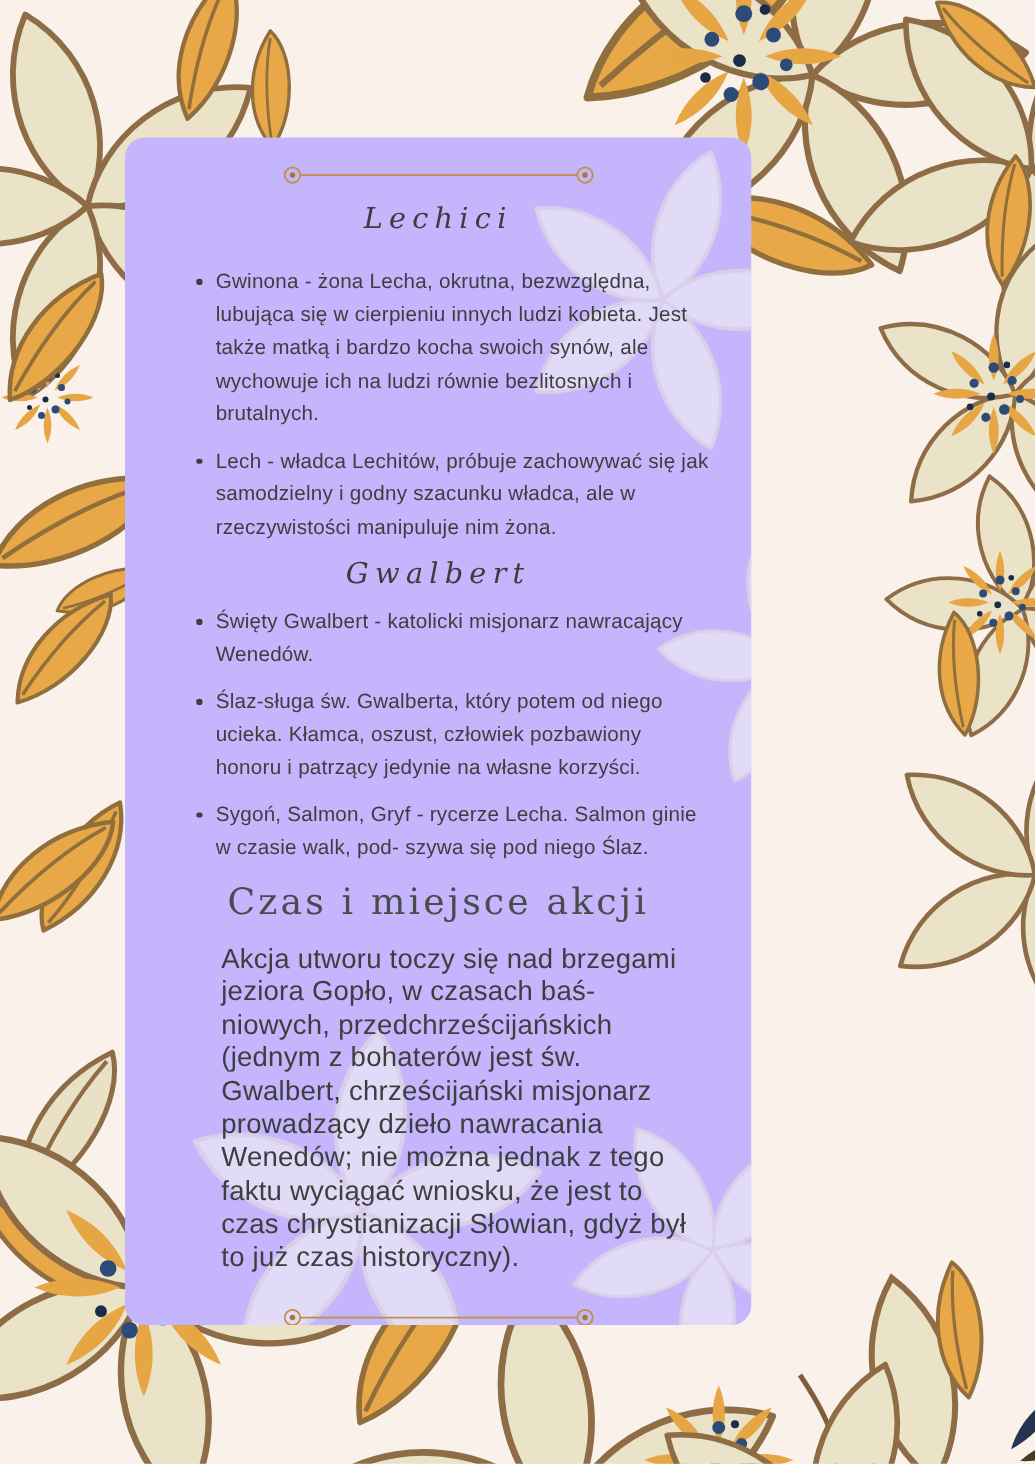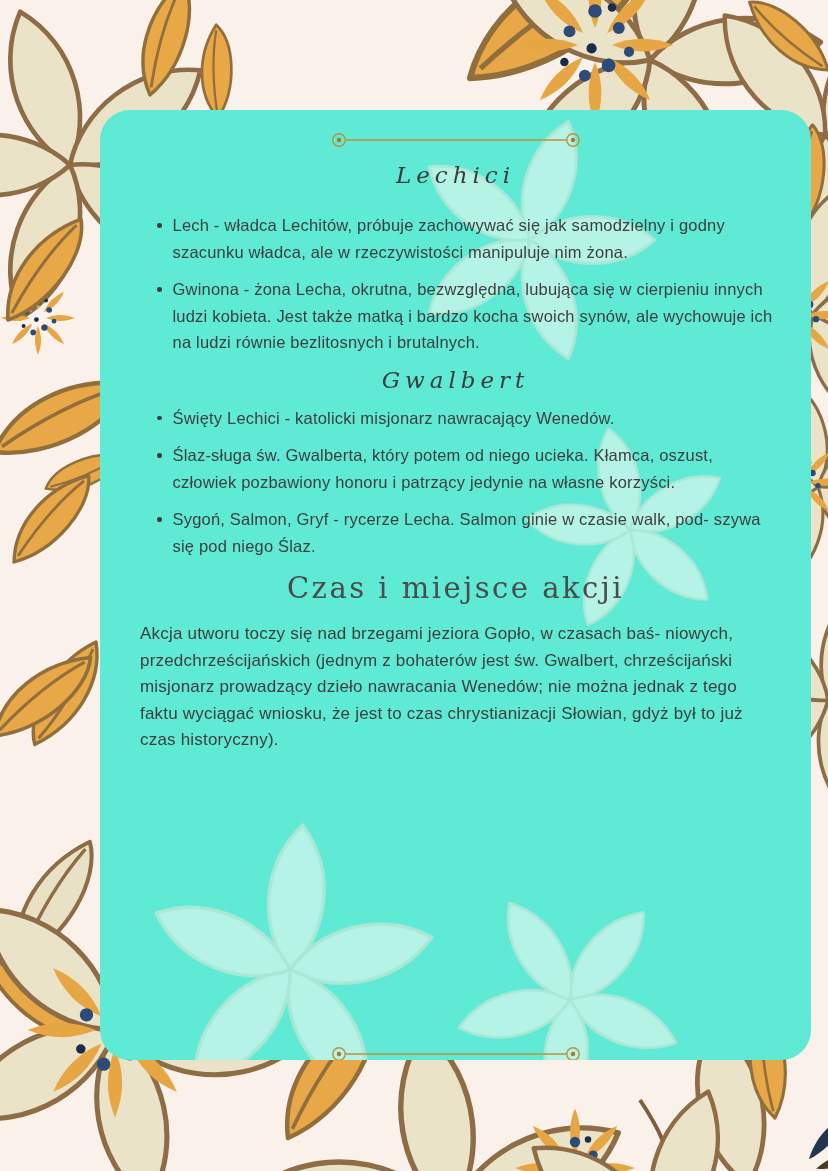--- a/index.html
+++ b/index.html
@@ -6,23 +6,23 @@
   html,body { width:828px; height:1171px; }
   body {
     position:relative;
     background:#faf1ea;
     font-family:"Liberation Sans", sans-serif;
     overflow:hidden;
   }
   .bg-svg { position:absolute; inset:0; z-index:0; }
   .card {
     position:absolute; left:100px; top:110px;
-    width:711px; height:950px;
-    background:#5eead4;
-    border-radius:30px;
+    width:501px; height:950px;
+    background:#c4b5fd;
+    border-radius:16px;
     z-index:1;
     overflow:hidden;
   }
   .watermark { position:absolute; inset:0; z-index:0; pointer-events:none; }
   .card-content { position:relative; z-index:2; height:100%; }
   .ornament { display:block; margin:0 auto; }
   .ornament-top { margin-top:21px; }
   .ornament-bottom { position:absolute; left:50%; transform:translateX(-50%); bottom:18px; }
   .section-heading {
     font-family:"DejaVu Serif", serif;
@@ -57,22 +57,22 @@
   .big-heading {
     font-family:"DejaVu Serif", serif;
     font-weight:normal;
     font-size:29px;
     letter-spacing:2.5px;
     color:#4b4b4b;
     text-align:center;
     margin-top:12px;
   }
   .time-place-text {
-    margin:16px 36px 0 40px;
-    font-size:17px;
+    margin:16px 36px 0 77px;
+    font-size:22px;
     line-height:26.6px;
     letter-spacing:0.2px;
     color:#3e3e3e;
   }
 </style>
 </head>
 <body>
 
 <svg class="bg-svg" width="828" height="1171" viewBox="0 0 828 1171" aria-hidden="true">
   <defs>
@@ -197,34 +197,34 @@
       <circle cx="8" cy="9" r="2.2" fill="#a87b28"></circle>
       <circle cx="242" cy="9" r="6.2" fill="none" stroke="#c0903a" stroke-width="1.4"></circle>
       <circle cx="242" cy="9" r="2.2" fill="#a87b28"></circle>
     </svg>
 
     <h2 class="section-heading">Lechici</h2>
 
     <div class="char-list">
       <div class="char-item">
         <span class="bullet-dot"></span>
+        <span>Gwinona - żona Lecha, okrutna, bezwzględna, lubująca się w cierpieniu innych ludzi kobieta. Jest także matką i bardzo kocha swoich synów, ale wychowuje ich na ludzi równie bezlitosnych i brutalnych.</span>
+      </div>
+      <div class="char-item">
+        <span class="bullet-dot"></span>
         <span>Lech - władca Lechitów, próbuje zachowywać się jak samodzielny i godny szacunku władca, ale w rzeczywistości manipuluje nim żona.</span>
       </div>
-      <div class="char-item">
-        <span class="bullet-dot"></span>
-        <span>Gwinona - żona Lecha, okrutna, bezwzględna, lubująca się w cierpieniu innych ludzi kobieta. Jest także matką i bardzo kocha swoich synów, ale wychowuje ich na ludzi równie bezlitosnych i brutalnych.</span>
-      </div>
     </div>
 
     <h2 class="section-heading heading-pozostali">Gwalbert</h2>
 
     <div class="char-list second">
       <div class="char-item">
         <span class="bullet-dot"></span>
-        <span>Święty Lechici - katolicki misjonarz nawracający Wenedów.</span>
+        <span>Święty Gwalbert - katolicki misjonarz nawracający Wenedów.</span>
       </div>
       <div class="char-item">
         <span class="bullet-dot"></span>
         <span>Ślaz-sługa św. Gwalberta, który potem od niego ucieka. Kłamca, oszust, człowiek pozbawiony honoru i patrzący jedynie na własne korzyści.</span>
       </div>
       <div class="char-item">
         <span class="bullet-dot"></span>
         <span>Sygoń, Salmon, Gryf - rycerze Lecha. Salmon ginie w czasie walk, pod- szywa się pod niego Ślaz.</span>
       </div>
     </div>

